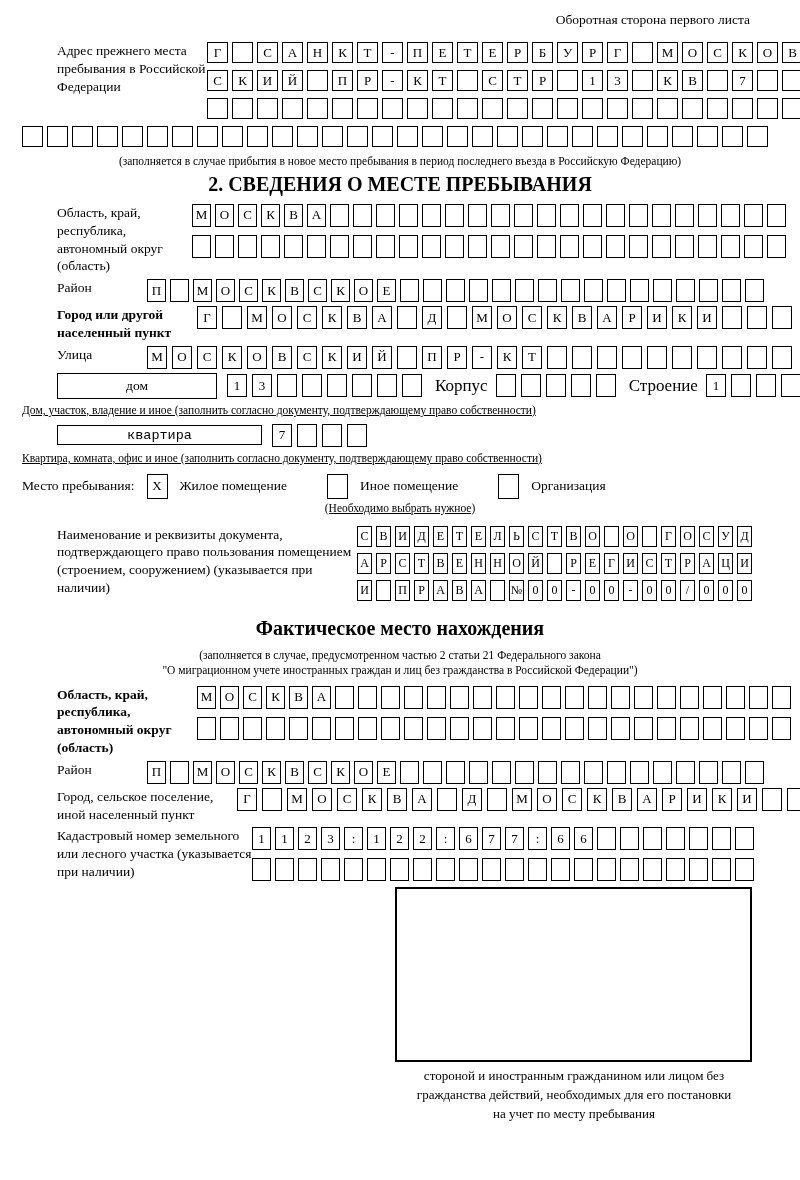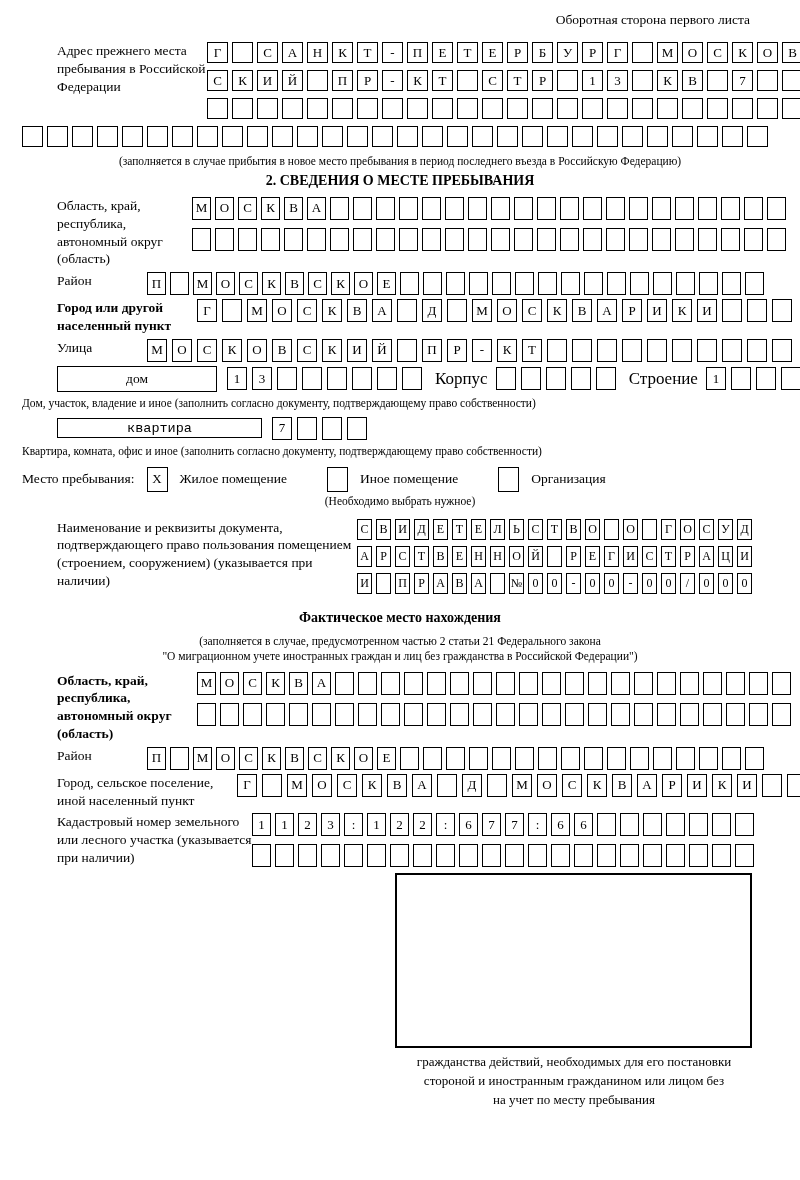--- a/index.html
+++ b/index.html
@@ -20,24 +20,24 @@
   .cellrow{display:flex;flex:none;}
   .cell{box-sizing:border-box;border:1.5px solid #000;display:inline-flex;align-items:center;justify-content:center;flex:none;font-family:"Liberation Serif",serif;}
   .c1 .cell{width:21px;height:21px;margin-right:4px;font-size:13px;}
   .c1{margin-bottom:7px;}
   .c2 .cell{width:19px;height:23px;margin-right:4px;font-size:13px;}
   .c2w .cell{width:20px;height:23px;margin-right:5px;font-size:13px;}
   .c3 .cell{width:15px;height:21px;margin-right:4px;font-size:12px;}
   .c3{margin-bottom:6px;}
   .mb8{margin-bottom:8px;}
   .mb4{margin-bottom:4px;}
-  .mb6{margin-bottom:6px;}
+  .mb6{margin-bottom:6px;text-decoration:underline;}
   .caption{font-size:11.5px;line-height:1.3;}
   .center{text-align:center;}
-  .heading{font-size:14px;font-weight:bold;text-align:center;margin:4px 0 8px 0;}
+  .heading{font-size:20px;font-weight:bold;text-align:center;margin:4px 0 8px 0;}
   .labelbox{box-sizing:border-box;border:1.5px solid #000;display:flex;align-items:center;justify-content:center;font-size:13.5px;flex:none;}
   .dom-box{width:160px;height:26px;margin-right:10px;}
   .kv-box{width:205px;height:20px;margin-right:10px;font-family:Liberation Mono, monospace;}
   .inline-label{font-size:17px;margin:0 8px;flex:none;}
   .checkbox{box-sizing:border-box;border:1.5px solid #000;width:21px;height:25px;display:inline-flex;align-items:center;justify-content:center;font-size:13px;margin:0 12px;flex:none;}
   .mesto-row{margin:8px 0 2px 0;}
   .mesto-gap{margin-right:28px;}
   .stamp-box{box-sizing:border-box;width:357px;height:175px;border:2px solid #000;margin-left:373px;margin-top:6px;}
   .stamp-caption{width:440px;margin-left:332px;text-align:center;font-size:13px;line-height:1.45;margin-top:5px;}
   .sp-top{margin-top:10px;}
@@ -629,18 +629,18 @@
           <span class="cell"></span>
           <span class="cell"></span>
           <span class="cell"></span>
           <span class="cell"></span>
         </div>
     </div>
   </div>
 
   <div class="stamp-box"></div>
   <div class="stamp-caption">
+    <div>стороной и иностранным гражданином или лицом без</div>
     <div>гражданства действий, необходимых для его постановки</div>
-    <div>стороной и иностранным гражданином или лицом без</div>
     <div>на учет по месту пребывания</div>
   </div>
 
 </div>
 
 </body></html>

